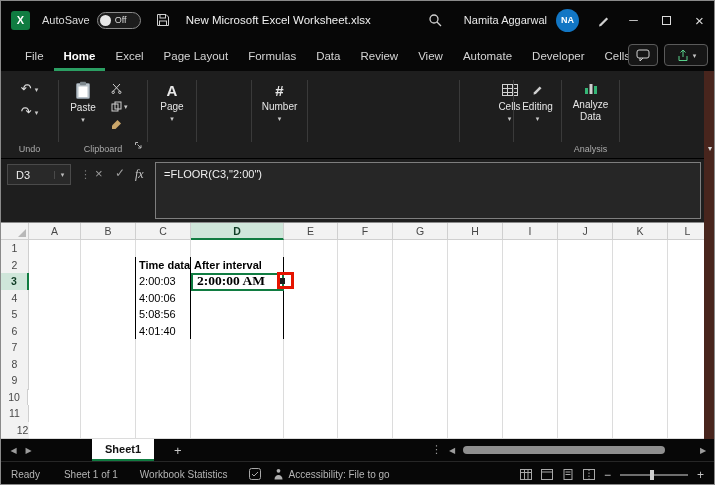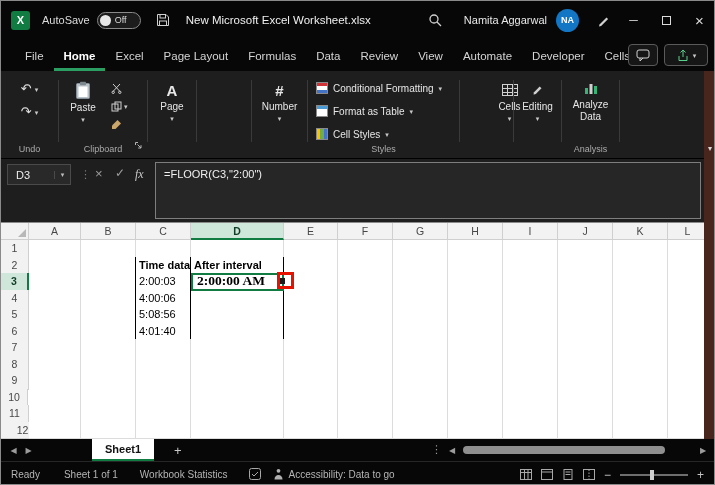--- a/index.html
+++ b/index.html
@@ -255,38 +255,20 @@
 
     <div class="rgroup" style="left:251px;width:55px;">
       <div class="rbtn">
         <span class="ricon">#</span>
         <span class="rlabel">Number</span>
         <span class="chev">▾</span>
       </div>
     </div>
     <div class="rdiv" style="left:306px;"></div>
 
-    <div class="rgroup" style="left:307px;width:151px;">
-      <div class="stylerow" style="top:9px;">
-        <span class="sicon icon-cf"></span>
-        <span class="srlabel">Conditional Formatting</span>
-        <span class="chev">▾</span>
-      </div>
-      <div class="stylerow" style="top:32px;">
-        <span class="sicon icon-ft"></span>
-        <span class="srlabel">Format as Table</span>
-        <span class="chev">▾</span>
-      </div>
-      <div class="stylerow" style="top:55px;">
-        <span class="sicon icon-cs"></span>
-        <span class="srlabel">Cell Styles</span>
-        <span class="chev">▾</span>
-      </div>
-      <div class="rgl">Styles</div>
-    </div>
     <div class="rdiv" style="left:458px;"></div>
 
     <div class="rgroup" style="left:482px;width:53px;">
       <div class="rbtn">
         <span class="ricon">
           <svg width="16" height="12" viewBox="0 0 16 12" fill="none" stroke="#d0d0d0">
             <rect x="0.5" y="0.5" width="15" height="11"></rect>
               <path d="M0.5 4.5 h15 M0.5 8.5 h15 M5.5 0.5 v11 M10.5 0.5 v11"></path>
           </svg>
         </span>
@@ -535,21 +517,21 @@
       <svg width="12" height="12" viewBox="0 0 12 12" fill="none" stroke="#a8a8a8">
         <rect x="0.5" y="0.5" width="11" height="11" rx="2"></rect>
           <path d="M3 6 l2 2 4 -4"></path>
       </svg>
     </span>
     <span class="sb-access" style="margin-left:12px;">
       <svg width="11" height="12" viewBox="0 0 11 12">
         <circle cx="5.5" cy="2.8" r="1.9" fill="#b0b0b0"></circle>
         <path d="M1.5 11.5 c0 -3 1.8 -4.5 4 -4.5 s4 1.5 4 4.5 z" fill="#b0b0b0"></path>
       </svg>
-      <span>Accessibility: Data to go</span>
+      <span>Accessibility: File to go</span>
     </span>
     <div class="sb-right">
       <svg width="12" height="11" viewBox="0 0 12 11" fill="none" stroke="#a8a8a8">
         <rect x="0.5" y="0.5" width="11" height="10"></rect>
           <path d="M0.5 3.5 h11 M4.5 0.5 v10 M8 0.5 v10"></path>
       </svg>
       <svg width="12" height="11" viewBox="0 0 12 11" fill="none" stroke="#a8a8a8">
         <rect x="0.5" y="0.5" width="11" height="10"></rect>
           <path d="M0.5 3 h11"></path>
       </svg>

